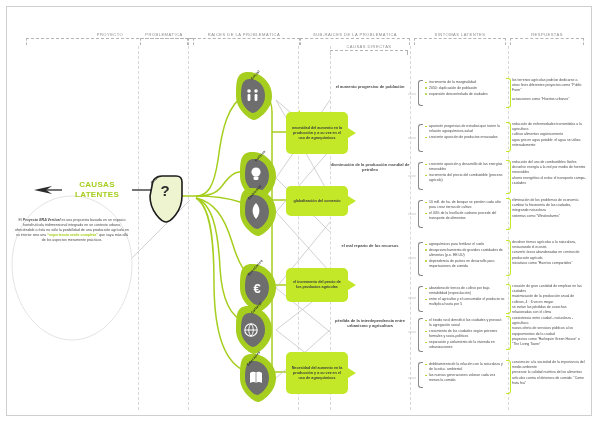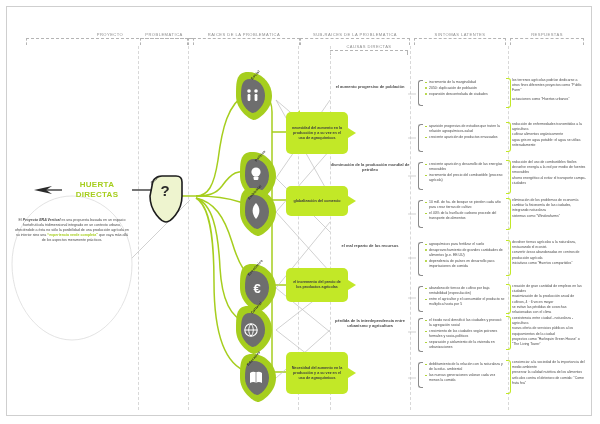--- a/index.html
+++ b/index.html
@@ -164,22 +164,22 @@
       <path d="M132,190 L152,190"></path>
     </g>
   </svg>
 
   <svg class="layer" viewBox="0 0 600 424">
     <path d="M72,196 C104,196 132,224 132,264 C132,306 104,340 72,340
              C40,340 12,306 12,264 C12,224 40,196 72,196 Z" fill="#ffffff" stroke="#dcdcdc" stroke-width=".8"></path>
   </svg>
 
   <div class="proj-title">
-    <div>HUERTA</div>
-    <div>DIRECTAS</div>
+    <div>CAUSAS</div>
+    <div>LATENTES</div>
   </div>
 
   <div class="desc">
     <span>El </span><b>Proyecto ERA Vertical</b><span> es una propuesta basada en un espacio hortofrutícola tridimensional integrado en un contexto urbano, ofreciéndole a ésta no sólo la posibilidad de una producción agrícola en su interior sino una </span><span class="hl">“experiencia verde completa”</span><span> que vaya más allá de los aspectos meramente prácticos.</span>
   </div>
 
   <svg class="layer" viewBox="0 0 600 424">
     <path d="M152,186 C152,180 156,176 162,176 L176,176 C180,176 182,178 182,182
              L182,196 C182,212 170,222 166,222 C162,222 150,212 150,196 Z" fill="#eef4cf" stroke="#1d1d1d" stroke-width="1.6"></path>
   </svg>

